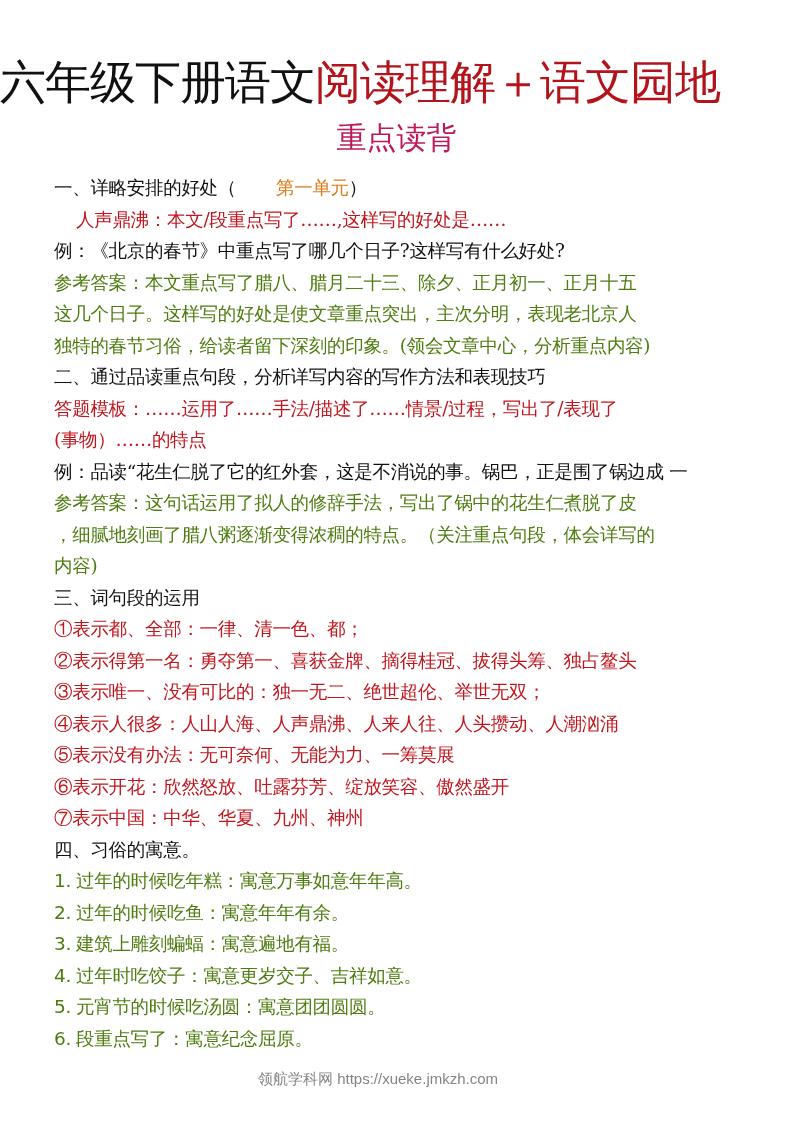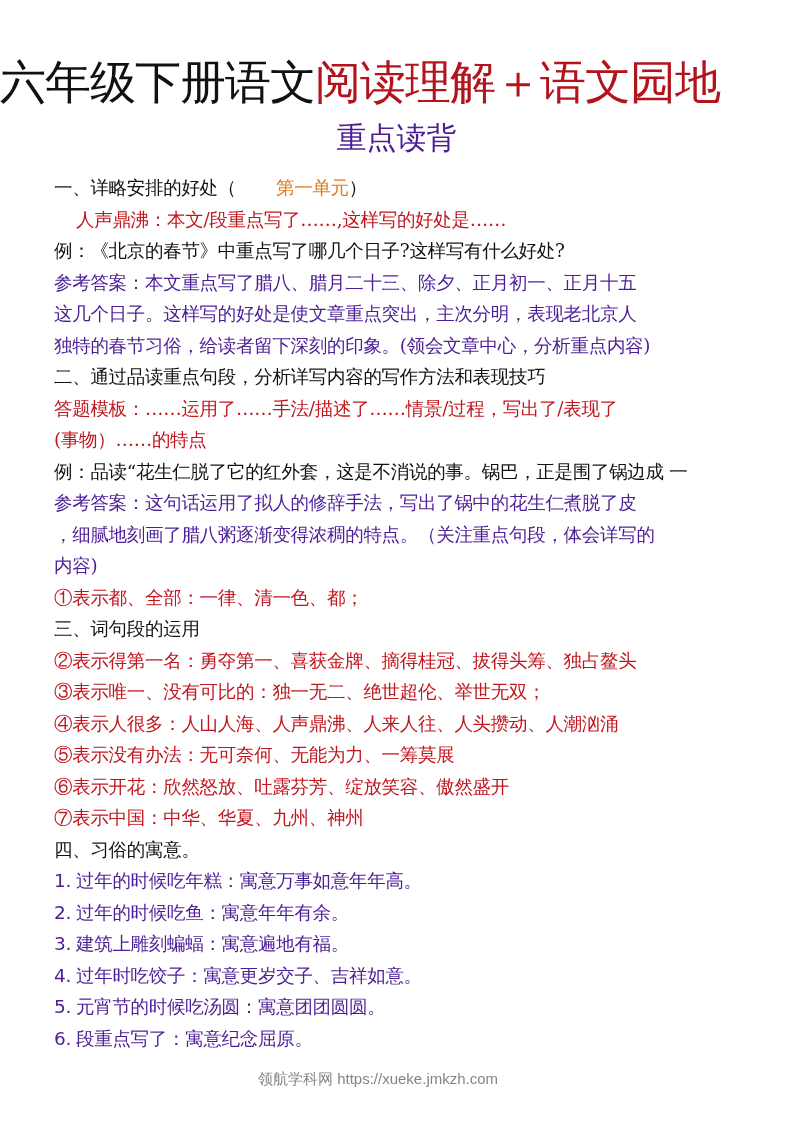--- a/index.html
+++ b/index.html
@@ -4,26 +4,26 @@
   <style>
     html, body { margin: 0; padding: 0; background: #ffffff; }
     body { width: 793px; height: 1122px; position: relative; overflow: hidden;
       font-family: "DejaVu Serif", "Liberation Serif", serif; color: #111; }
     .title { position: absolute; top: 52px; left: 0; width: 793px; 
       font-size: 46px; line-height: 60px; letter-spacing: -1px; white-space: nowrap;
       font-family: "DejaVu Serif", serif; }
     .title .black { color: #111; }
     .title .red { color: #b3141c; }
     .subtitle { position: absolute; top: 118px; left: 0; width: 793px; text-align: center;
-      font-size: 30px; line-height: 40px; color: #4c1d95; }
+      font-size: 30px; line-height: 40px; color: #be185d; }
     .content { position: absolute; top: 172px; left: 54px; width: 705px; }
     .line { font-size: 18.5px; line-height: 31.5px; white-space: nowrap; letter-spacing: -0.3px; }
     .black { color: #111; }
     .red { color: #c0161e; }
-    .blue { color: #4c1d95; }
+    .blue { color: #4d7c0f; }
     .orange { color: #e07b1a; margin-left: 40px; }
     .indent { padding-left: 22px; }
     .num { display: inline-block; width: 22px; font-family: "DejaVu Sans", sans-serif; }
     .watermark { position: absolute; top: 1070px; left: 258px; font-size: 15px;
       color: rgba(90,90,90,0.75); font-family: Liberation Sans, sans-serif; white-space: nowrap; }
   </style>
 </head>
 <body>
 
 <div class="title">
@@ -43,22 +43,22 @@
   <div class="line blue">独特的春节习俗，给读者留下深刻的印象。(领会文章中心，分析重点内容)</div>
 
   <div class="line black">二、通过品读重点句段，分析详写内容的写作方法和表现技巧</div>
   <div class="line red">答题模板：……运用了……手法/描述了……情景/过程，写出了/表现了</div>
   <div class="line red">(事物）……的特点</div>
   <div class="line black">例：品读“花生仁脱了它的红外套，这是不消说的事。锅巴，正是围了锅边成 一</div>
   <div class="line blue">参考答案：这句话运用了拟人的修辞手法，写出了锅中的花生仁煮脱了皮</div>
   <div class="line blue">，细腻地刻画了腊八粥逐渐变得浓稠的特点。（关注重点句段，体会详写的</div>
   <div class="line blue">内容)</div>
 
+  <div class="line black">三、词句段的运用</div>
   <div class="line red">①表示都、全部：一律、清一色、都；</div>
-  <div class="line black">三、词句段的运用</div>
   <div class="line red">②表示得第一名：勇夺第一、喜获金牌、摘得桂冠、拔得头筹、独占鳌头</div>
   <div class="line red">③表示唯一、没有可比的：独一无二、绝世超伦、举世无双；</div>
   <div class="line red">④表示人很多：人山人海、人声鼎沸、人来人往、人头攒动、人潮汹涌</div>
   <div class="line red">⑤表示没有办法：无可奈何、无能为力、一筹莫展</div>
   <div class="line red">⑥表示开花：欣然怒放、吐露芬芳、绽放笑容、傲然盛开</div>
   <div class="line red">⑦表示中国：中华、华夏、九州、神州</div>
 
   <div class="line black">四、习俗的寓意。</div>
   <div class="line blue"><span class="num">1.</span><span>过年的时候吃年糕：寓意万事如意年年高。</span></div>
   <div class="line blue"><span class="num">2.</span><span>过年的时候吃鱼：寓意年年有余。</span></div>

